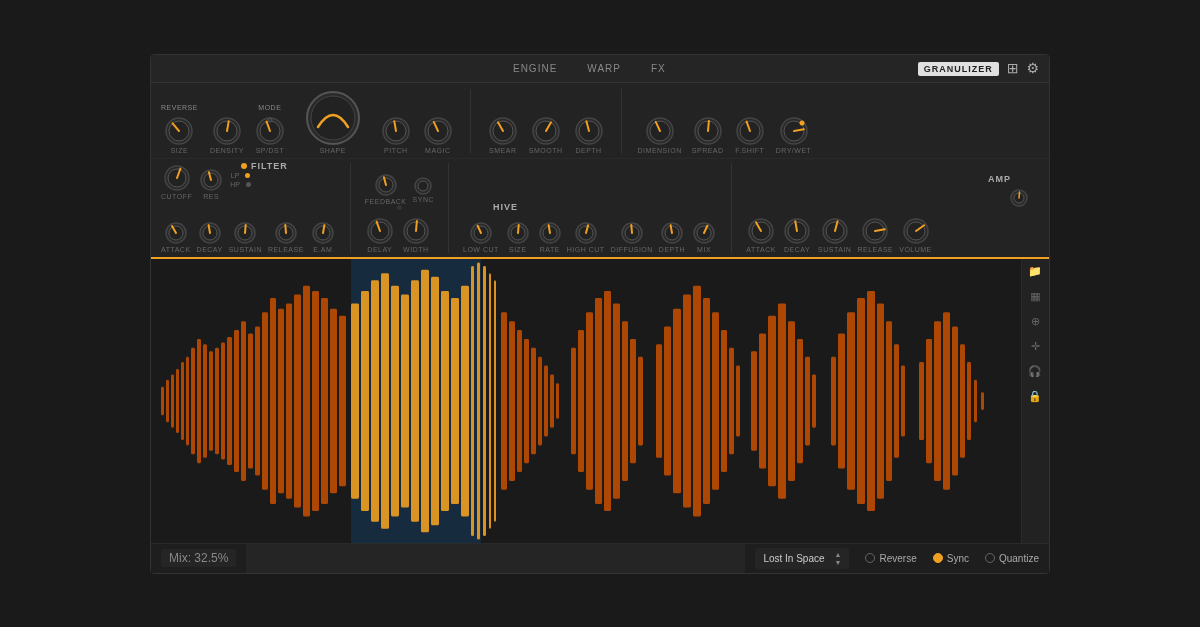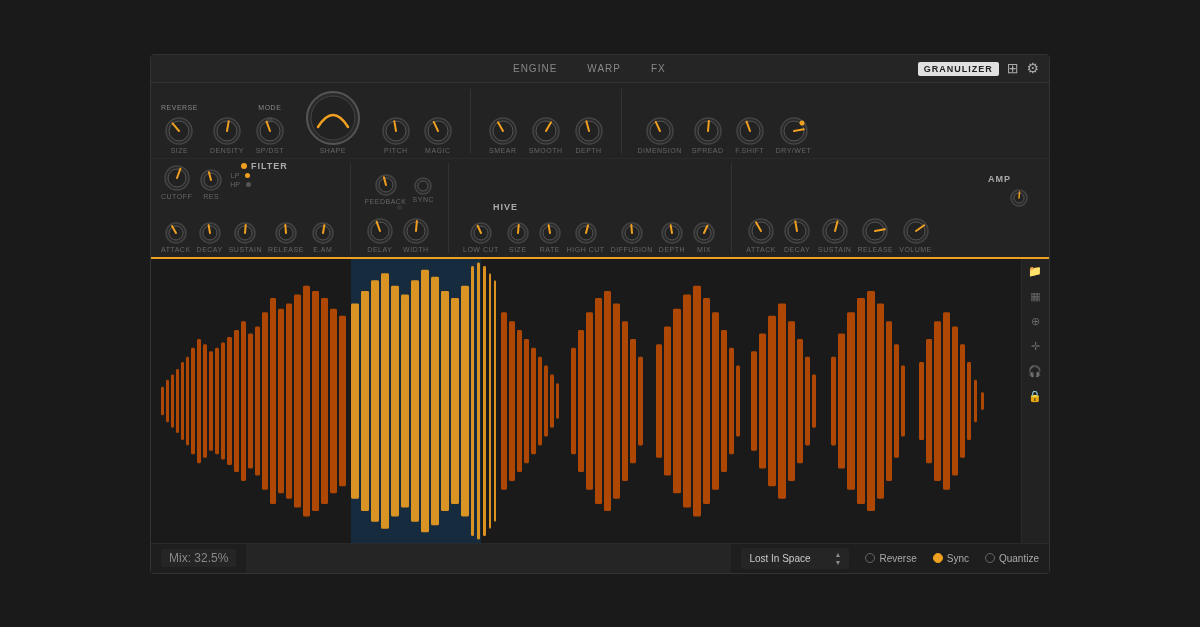--- a/index.html
+++ b/index.html
@@ -191,21 +191,21 @@
       justify-content: center;
     }
     .status-right {
       display: flex;
       align-items: center;
       gap: 16px;
     }
     .preset-selector {
       display: flex;
       align-items: center;
-      gap: 24px;
+      gap: 10px;
       background: #252525;
       padding: 3px 8px;
       border-radius: 3px;
     }
     .preset-name {
       color: #ccc;
       font-size: 10px;
     }
     .preset-arrows {
       display: flex;

